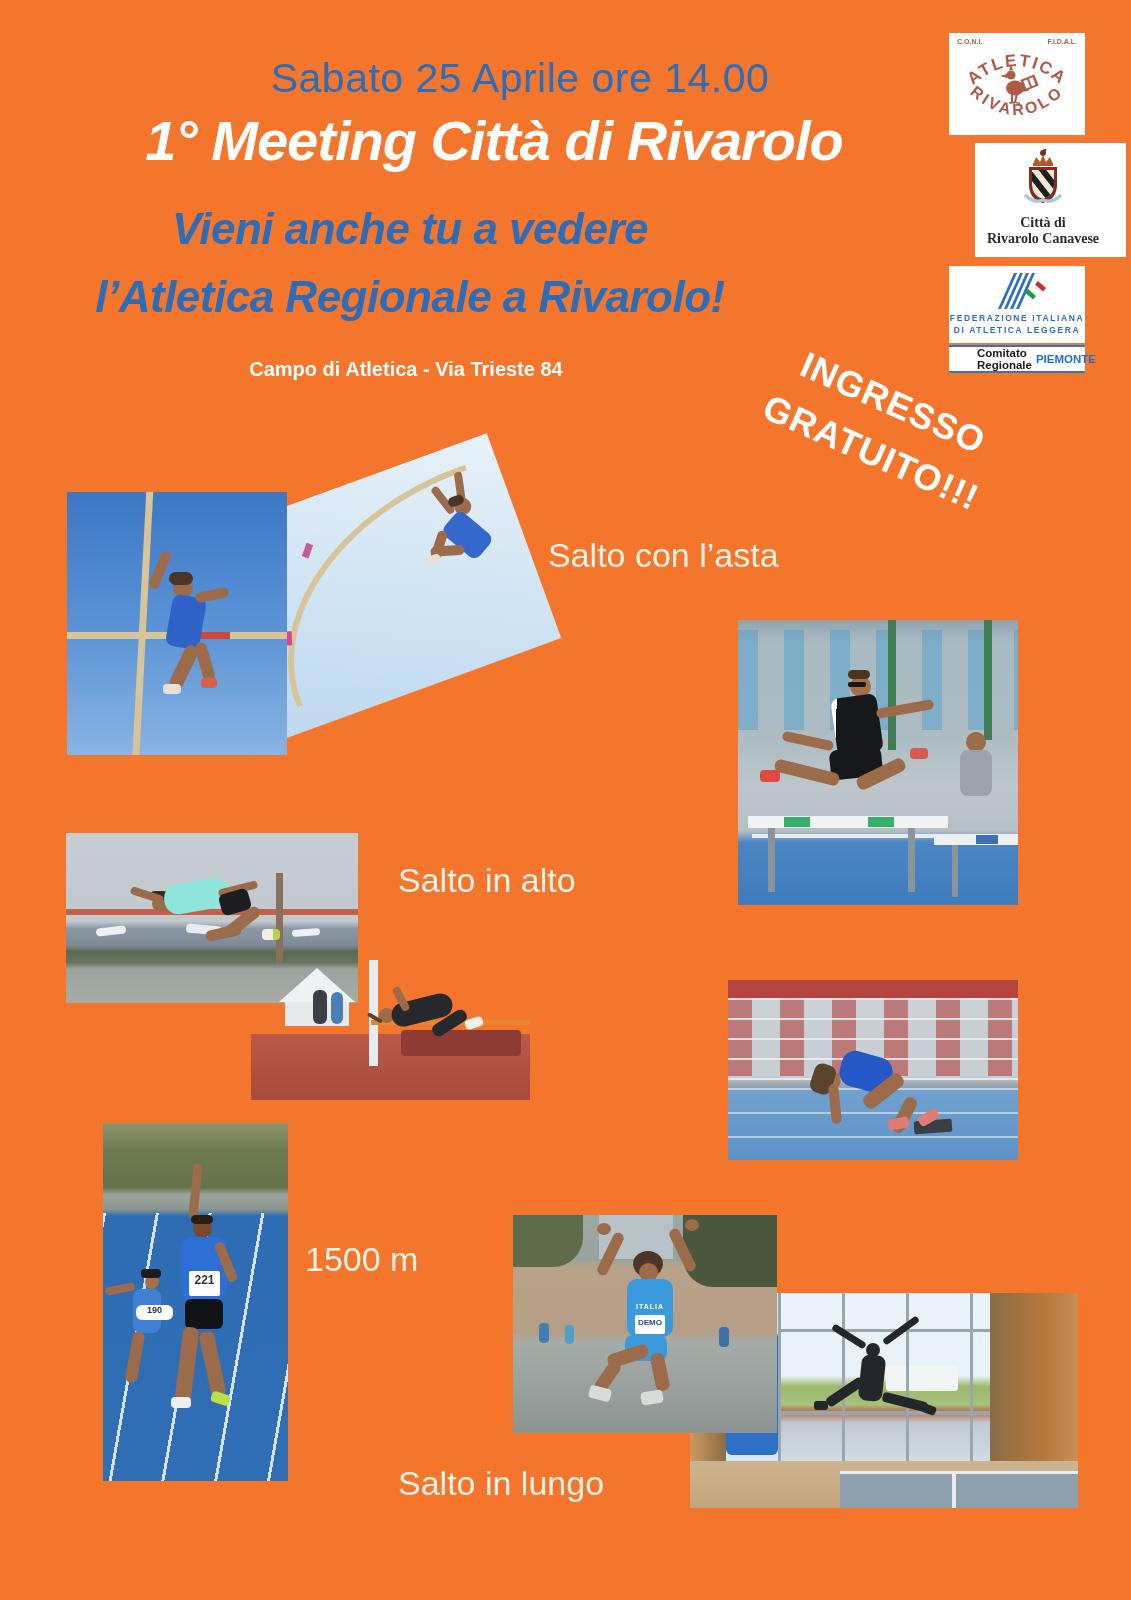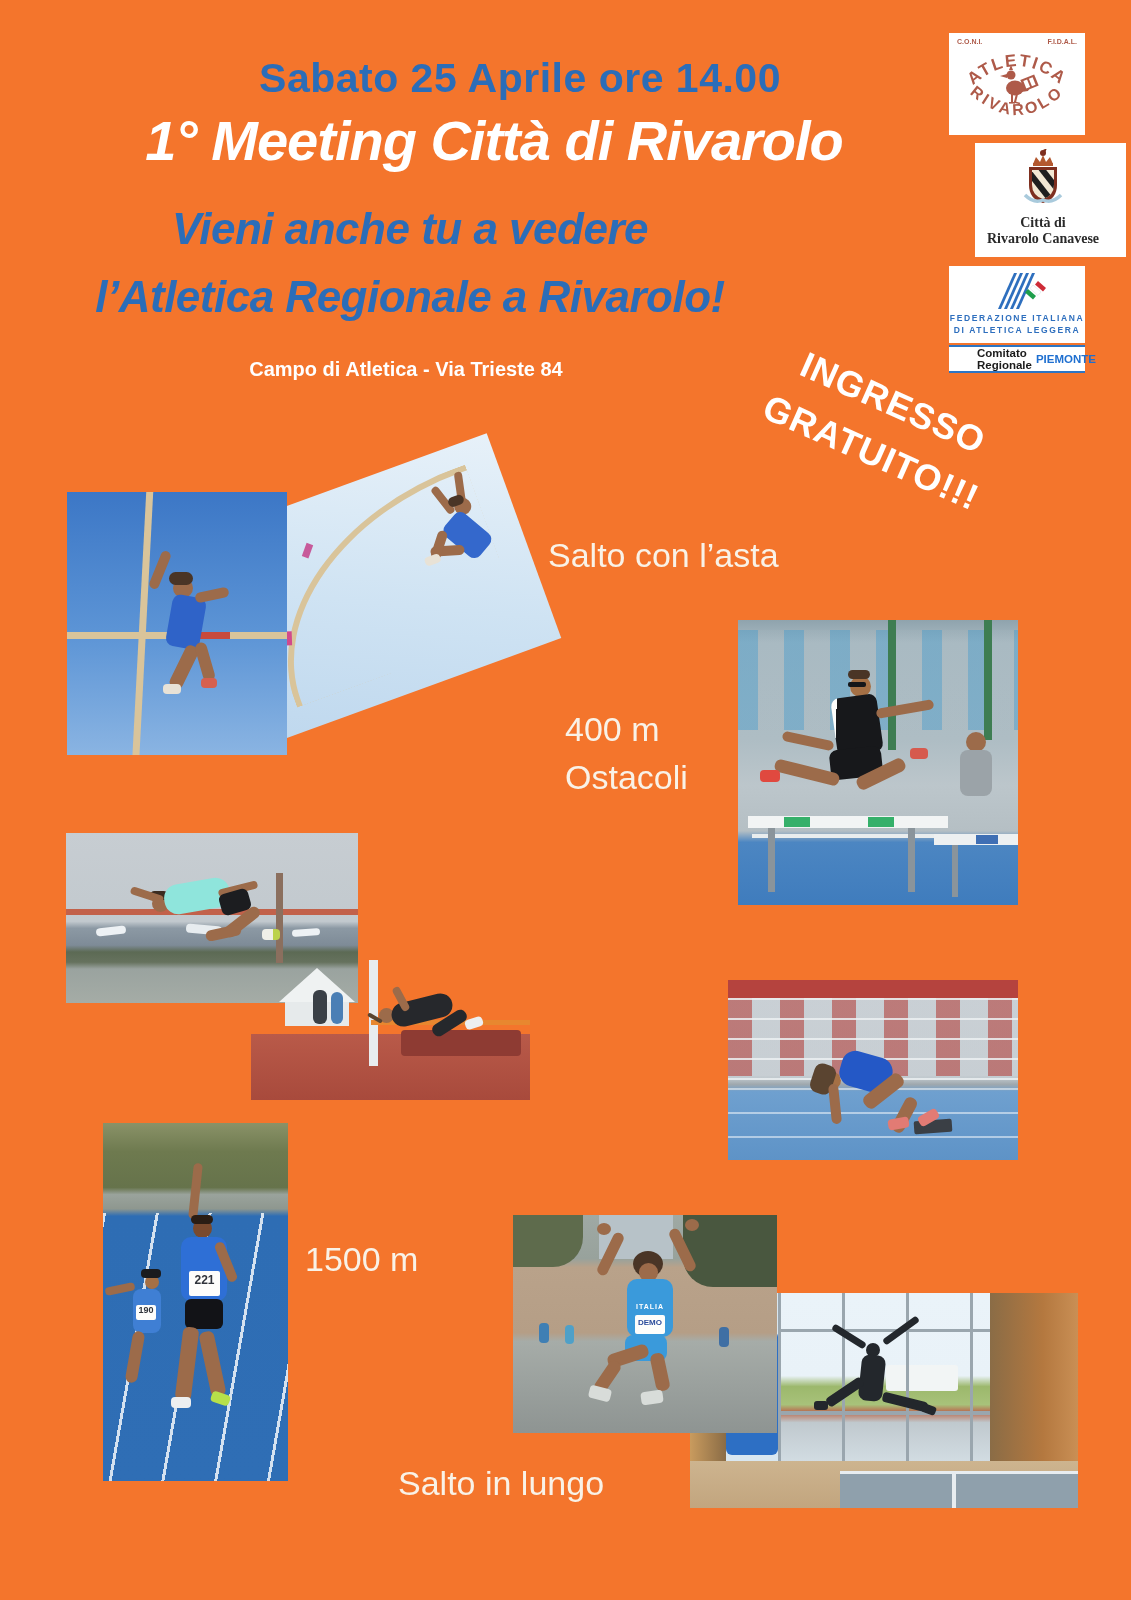--- a/index.html
+++ b/index.html
@@ -2,21 +2,21 @@
 <html><head>
 <meta charset="utf-8">
 <style>
   html,body{margin:0;padding:0;}
   .poster{position:relative;width:1131px;height:1600px;background:#F4752C;overflow:hidden;
           font-family:"Liberation Sans",sans-serif;}
   .abs{position:absolute;}
   .d{position:absolute;}
   .txt-blue{color:#2B6DB8;}
   .txt-white{color:#FFFFFF;}
-  .hdr-date{font-size:41px;font-weight:700;text-align:center;letter-spacing:.5px;}
+  .hdr-date{font-size:41px;font-weight:400;text-align:center;letter-spacing:.5px;}
   .hdr-title{font-size:56px;font-weight:700;font-style:italic;text-align:center;letter-spacing:-1px;}
   .hdr-sub{font-size:44px;font-weight:700;font-style:italic;text-align:center;letter-spacing:-.5px;}
   .hdr-venue{font-size:20px;font-weight:700;text-align:center;}
   .free-entry{font-size:36px;font-weight:700;color:#FFFFFF;text-align:center;line-height:1.5;
               transform:rotate(24deg);letter-spacing:1px;}
   .evt{position:absolute;color:#F9F2E7;font-size:34px;font-weight:400;line-height:1.4;}
   .logo-box{position:absolute;background:#FFFFFF;}
   .ph{position:absolute;overflow:hidden;}
   .head{position:absolute;border-radius:50%;background:#9C6B4A;}
   .limb{position:absolute;border-radius:6px;background:#9C6B4A;}
@@ -222,21 +222,21 @@
     <div class="d" style="left:160px;top:138px;width:21px;height:11px;background:#E27B74;border-radius:4px;transform:rotate(-10deg);"></div>
     <div class="d" style="left:190px;top:132px;width:21px;height:11px;background:#E27B74;border-radius:4px;transform:rotate(-30deg);"></div>
   </div>
 
   <div class="ph" style="left:103px;top:1123px;width:185px;height:358px;background:linear-gradient(180deg,#8A9268 0%,#6E7A4F 8%,#66734B 18%,#9AA39C 20%,#8E978F 24%,#2E6DB4 26%,#2F6EB5 100%);">
     <div class="d" style="left:0;top:90px;width:185px;height:268px;background:repeating-linear-gradient(100deg,rgba(255,255,255,.8) 0 3px,transparent 3px 52px);"></div>
 
     <div class="head" style="left:42px;top:152px;width:14px;height:14px;background:#A57045;"></div>
     <div class="d" style="left:38px;top:146px;width:20px;height:9px;background:#1A1B1E;border-radius:4px;"></div>
     <div class="torso" style="left:30px;top:166px;width:28px;height:44px;background:#3F7FD4;"></div>
-    <div class="bib" style="left:33px;top:182px;width:20px;height:15px;font-size:9px;">190</div>
+    <div class="bib" style="left:33px;top:182px;width:37px;height:15px;font-size:9px;border-radius:6px;">190</div>
     <div class="limb" style="left:2px;top:162px;width:30px;height:8px;transform:rotate(-12deg);"></div>
     <div class="limb" style="left:26px;top:208px;width:12px;height:52px;transform:rotate(10deg);"></div>
 
     <div class="limb" style="left:88px;top:40px;width:9px;height:56px;transform:rotate(6deg);"></div>
     <div class="head" style="left:90px;top:96px;width:19px;height:19px;background:#7A4A2E;"></div>
     <div class="d" style="left:88px;top:92px;width:22px;height:9px;background:#2A1D14;border-radius:6px;"></div>
     <div class="torso" style="left:78px;top:114px;width:46px;height:64px;background:#2E6FD6;border-radius:10px;"></div>
     <div class="bib" style="left:86px;top:148px;width:31px;height:22px;font-size:12px;padding-top:3px;">221</div>
     <div class="limb" style="left:118px;top:118px;width:10px;height:42px;transform:rotate(-22deg);"></div>
     <div class="d" style="left:82px;top:176px;width:38px;height:30px;background:#121317;border-radius:6px;"></div>
@@ -289,20 +289,17 @@
     <div class="bib" style="left:122px;top:100px;width:30px;height:16px;font-size:8px;padding-top:3px;color:#2B4C9B;">DEMO</div>
     <div class="d" style="left:112px;top:120px;width:42px;height:26px;background:#3A9ADB;border-radius:8px;"></div>
     <div class="limb" style="left:94px;top:134px;width:42px;height:14px;transform:rotate(-18deg);"></div>
     <div class="limb" style="left:88px;top:144px;width:13px;height:36px;transform:rotate(34deg);"></div>
     <div class="limb" style="left:140px;top:138px;width:14px;height:38px;transform:rotate(-12deg);"></div>
     <div class="d" style="left:76px;top:172px;width:22px;height:13px;background:#D8DCD9;border-radius:4px;transform:rotate(14deg);"></div>
     <div class="d" style="left:128px;top:176px;width:22px;height:13px;background:#D8DCD9;border-radius:4px;transform:rotate(-8deg);"></div>
   </div>
 
   <div class="evt" style="left:548px;top:532px;">Salto con l’asta</div>
-  <div class="evt" style="left:565px;top:706px;">
-    <span style="display:block;">400 m</span>
-    <span style="display:block;">Ostacoli</span>
-  </div>
+  <div class="evt" style="left:398px;top:857px;">Salto in alto</div>
   <div class="evt" style="left:305px;top:1188px;margin-top:48px;">1500 m</div>
   <div class="evt" style="left:398px;top:1460px;">Salto in lungo</div>
 
 </div>
 
 </body></html>

